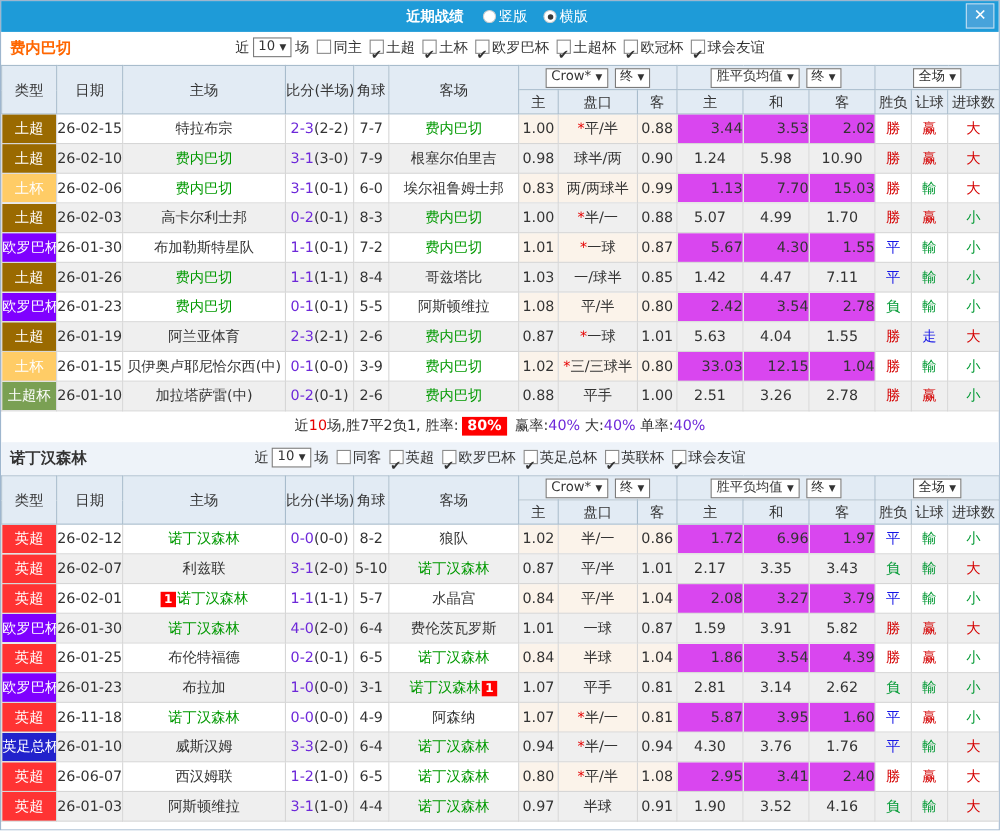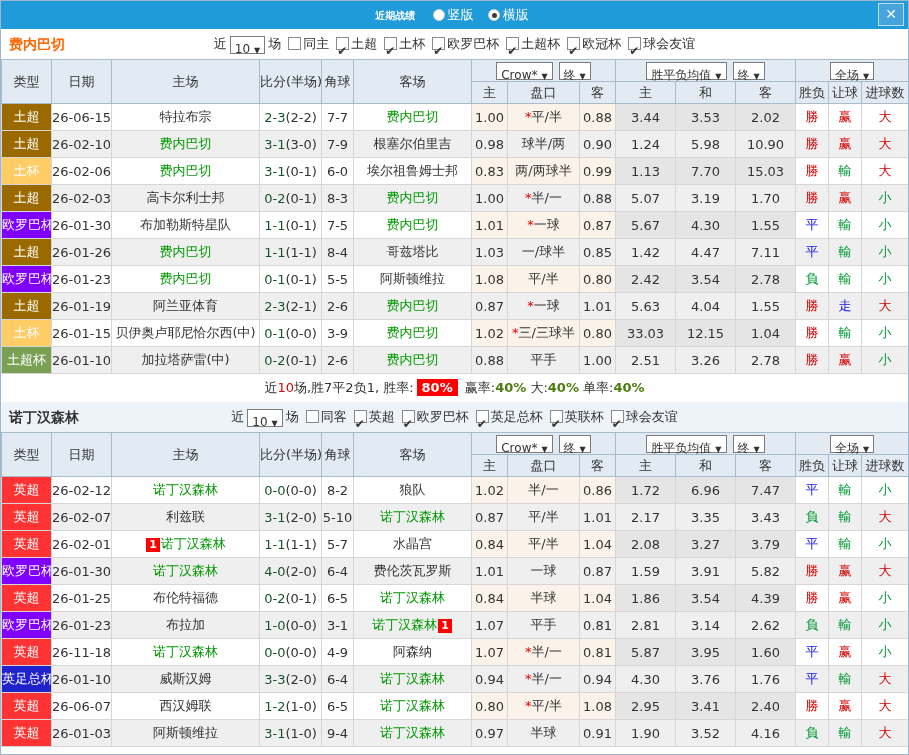--- a/index.html
+++ b/index.html
@@ -2,54 +2,54 @@
 <html><head>
 <meta charset="utf-8">
 <style>
   * { box-sizing: border-box; }
   body { margin:0; background:#fff; font-family:"DejaVu Sans","Liberation Sans",sans-serif; font-size:13px; color:#333; }
   .window { width:909px; height:755px; border:1px solid #9EB6CE; overflow:hidden; background:#fff; }
 
   
   .titlebar { height:28px; background:#1E9BD8; position:relative; display:flex; align-items:center; }
   .titlebar-center { flex:1; text-align:center; color:#fff; }
-  .tb-title { font-weight:bold; font-size:10px; margin-right:8px; }
+  .tb-title { font-weight:bold; font-size:13px; margin-right:8px; }
   .radio-wrap { color:#fff; margin:0 5px; font-size:13px; cursor:pointer; }
   .radio-dot { display:inline-block; width:12px; height:12px; border-radius:50%; background:#fff; border:1px solid #cfcfcf; vertical-align:-2px; margin-right:3px; position:relative; }
   .radio-dot.checked::after { content:""; position:absolute; left:3px; top:3px; width:5px; height:5px; border-radius:50%; background:#3a3a3a; }
   .close-btn { position:absolute; right:4px; top:2px; width:26px; height:23px; background:#47A3DB; border:1px solid #BFDEF2; color:#fff; text-align:center; line-height:21px; font-weight:bold; font-size:14px; cursor:pointer; }
 
   
   .section-head { height:30px; position:relative; }
   .section-head.tinted { background:#EEF3F9; }
   .team-name { position:absolute; left:8px; top:0; line-height:30px; font-weight:bold; font-size:14px; }
   .filter-bar { position:absolute; left:0; right:0; top:0; text-align:center; line-height:30px; white-space:nowrap; }
-  .sel { display:inline-block; border:1px solid #7b7b7b; background:#fff; padding:0 4px; height:18px; line-height:24px; font-size:12px; margin:0 3px; vertical-align:middle; cursor:pointer; }
+  .sel { display:inline-block; border:1px solid #7b7b7b; background:#fff; padding:0 4px; height:18px; line-height:13px; font-size:12px; margin:0 3px; vertical-align:middle; cursor:pointer; }
   .sel .arr { font-size:8px; margin-left:4px; color:#333; }
   .cb { display:inline-block; width:13px; height:13px; border:1px solid #8a8a8a; background:#fff; vertical-align:-2px; margin:0 2px 0 7px; position:relative; cursor:pointer; }
   .cb.checked::after { content:"\2714"; position:absolute; left:0; top:-2px; font-size:12px; color:#333; }
 
   
   table { border-collapse:collapse; table-layout:fixed; width:737px; }
   thead th { background:#E2EBF4; border:1px solid #A8BCCC; font-weight:normal; font-size:13px; height:22px; padding:0; overflow:hidden; white-space:nowrap; }
   tbody td { border:1px solid #D6D6D6; text-align:center; height:27px; padding:0; overflow:hidden; white-space:nowrap; }
   tr.even td { background:#EFEFEF; }
   tr.odd td.col-crow { background:#FBF3EA; }
-  tr.odd td.col-avg { background:#e5e5e5; }
+  tr.odd td.col-avg { background:#d946ef;text-align:right; }
   td.cell-type { color:#fff; }
   .self-team { color:#009900; }
-  .score-main { color:#14532d; }
+  .score-main { color:#6d28d9; }
   .c-red { color:#D40000; } .c-blue { color:#1414E6; } .c-green { color:#009933; }
   .star { color:#E60000; }
   .badge1 { display:inline-block; background:#FF0000; color:#fff; font-size:11px; line-height:14px; padding:0 3px; margin:0 1px; font-weight:bold; }
 
   
   .summary { height:28px; line-height:28px; text-align:center; font-size:13px; }
   .summary .red { color:#E60000; }
-  .summary .blue { color:#4d7c0f;font-weight:bold; }
+  .summary .blue { color:#6d28d9; }
   .summary .pct-badge { background:#FF0000; color:#fff; font-weight:bold; padding:1px 5px; margin:0 3px; }
 </style>
 </head>
 <body>
 
 <div class="window">
 
   <div class="titlebar">
     <div class="titlebar-center">
       <span class="tb-title">近期战绩</span>
@@ -108,21 +108,21 @@
           <th>和</th>
           <th>客</th>
           <th>胜负</th>
           <th>让球</th>
           <th>进球数</th>
         </tr>
       </thead>
       <tbody>
           <tr class="odd">
             <td class="cell-type" style="background: rgb(154, 106, 0);">土超</td>
-            <td>26-06-15</td>
+            <td>26-02-15</td>
             <td><span>特拉布宗</span></td>
             <td><span class="score-main">2-3</span><span class="score-half">(2-2)</span></td>
             <td>7-7</td>
             <td><span class="self-team">费内巴切</span></td>
             <td class="col-crow">1.00</td>
             <td class="col-crow"><span><span class="star">*</span>平/半</span></td>
             <td class="col-crow">0.88</td>
             <td class="col-avg">3.44</td>
             <td class="col-avg">3.53</td>
             <td class="col-avg">2.02</td>
@@ -168,32 +168,32 @@
             <td class="cell-type" style="background: rgb(154, 106, 0);">土超</td>
             <td>26-02-03</td>
             <td><span>高卡尔利士邦</span></td>
             <td><span class="score-main">0-2</span><span class="score-half">(0-1)</span></td>
             <td>8-3</td>
             <td><span class="self-team">费内巴切</span></td>
             <td class="col-crow">1.00</td>
             <td class="col-crow"><span><span class="star">*</span>半/一</span></td>
             <td class="col-crow">0.88</td>
             <td class="col-avg">5.07</td>
-            <td class="col-avg">3.19</td>
+            <td class="col-avg">4.99</td>
             <td class="col-avg">1.70</td>
             <td class="c-red">勝</td>
             <td class="c-red">赢</td>
             <td class="c-green">小</td>
           </tr>
           <tr class="odd">
             <td class="cell-type" style="background: rgb(127, 0, 255);">欧罗巴杯</td>
             <td>26-01-30</td>
             <td><span>布加勒斯特星队</span></td>
             <td><span class="score-main">1-1</span><span class="score-half">(0-1)</span></td>
-            <td>7-5</td>
+            <td>7-2</td>
             <td><span class="self-team">费内巴切</span></td>
             <td class="col-crow">1.01</td>
             <td class="col-crow"><span><span class="star">*</span>一球</span></td>
             <td class="col-crow">0.87</td>
             <td class="col-avg">5.67</td>
             <td class="col-avg">4.30</td>
             <td class="col-avg">1.55</td>
             <td class="c-blue">平</td>
             <td class="c-green">輸</td>
             <td class="c-green">小</td>
@@ -347,21 +347,21 @@
             <td>26-02-12</td>
             <td><span class="self-team">诺丁汉森林</span></td>
             <td><span class="score-main">0-0</span><span class="score-half">(0-0)</span></td>
             <td>8-2</td>
             <td><span>狼队</span></td>
             <td class="col-crow">1.02</td>
             <td class="col-crow"><span>半/一</span></td>
             <td class="col-crow">0.86</td>
             <td class="col-avg">1.72</td>
             <td class="col-avg">6.96</td>
-            <td class="col-avg">7.47</td>
+            <td class="col-avg">1.97</td>
             <td class="c-blue">平</td>
             <td class="c-green">輸</td>
             <td class="c-green">小</td>
           </tr>
           <tr class="even">
             <td class="cell-type" style="background: rgb(255, 51, 51);">英超</td>
             <td>26-02-07</td>
             <td><span>利兹联</span></td>
             <td><span class="score-main">3-1</span><span class="score-half">(2-0)</span></td>
             <td>5-10</td>
@@ -493,21 +493,21 @@
             <td class="col-avg">2.40</td>
             <td class="c-red">勝</td>
             <td class="c-red">赢</td>
             <td class="c-red">大</td>
           </tr>
           <tr class="even">
             <td class="cell-type" style="background: rgb(255, 51, 51);">英超</td>
             <td>26-01-03</td>
             <td><span>阿斯顿维拉</span></td>
             <td><span class="score-main">3-1</span><span class="score-half">(1-0)</span></td>
-            <td>9-4</td>
+            <td>4-4</td>
             <td><span class="self-team">诺丁汉森林</span></td>
             <td class="col-crow">0.97</td>
             <td class="col-crow"><span>半球</span></td>
             <td class="col-crow">0.91</td>
             <td class="col-avg">1.90</td>
             <td class="col-avg">3.52</td>
             <td class="col-avg">4.16</td>
             <td class="c-green">負</td>
             <td class="c-green">輸</td>
             <td class="c-red">大</td>

